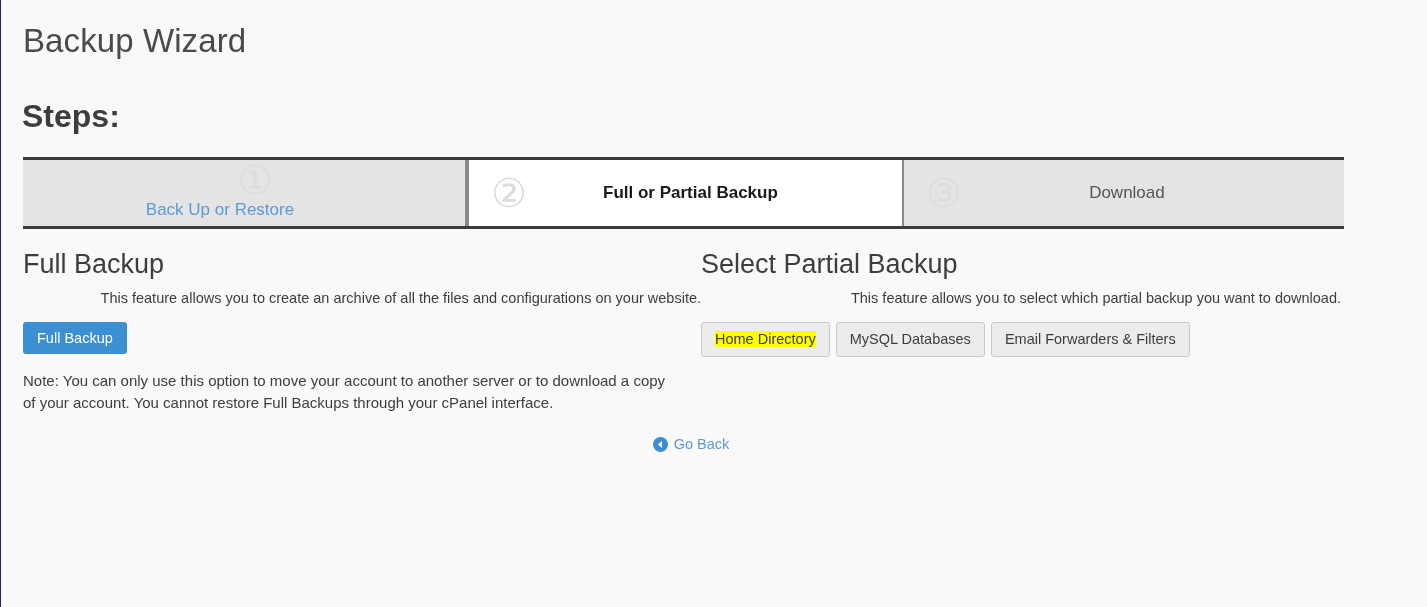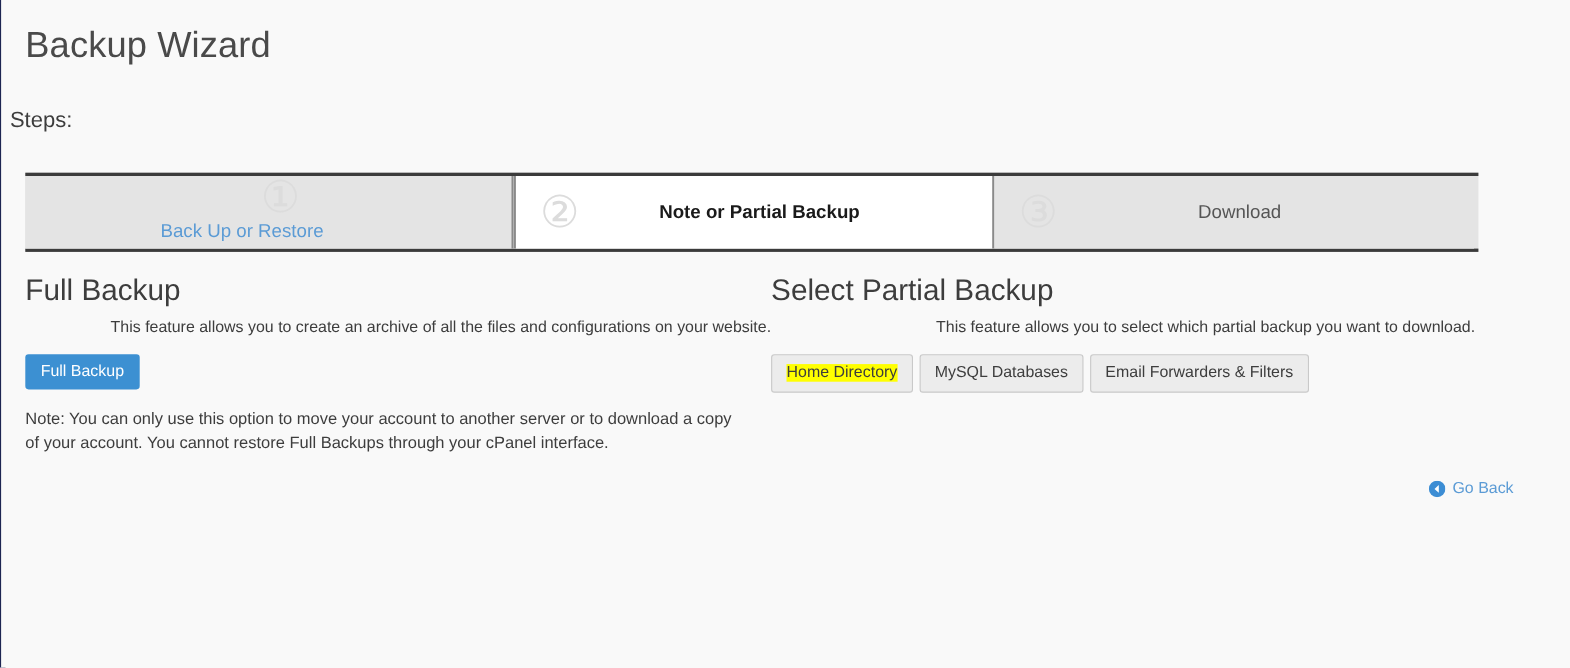--- a/index.html
+++ b/index.html
@@ -33,25 +33,25 @@
   }
   #page-title {
     font-size: 33px;
     font-weight: 400;
     color: #4a4a4a;
     margin: 0;
     padding: 22px 0 0 22px;
     letter-spacing: 0.1px;
   }
   #steps-heading {
-    font-size: 20px;
-    font-weight: 400;
+    font-size: 32px;
+    font-weight: 700;
     color: #3d3d3d;
     margin: 0;
-    padding: 38px 0 0 8px;
+    padding: 38px 0 0 21px;
   }
   
   #steps-strip {
     position: absolute;
     left: 22px;
     top: 157px;
     width: 1321px;
     height: 72px;
     display: flex;
     border-top: 3px solid #3b3b3b;
@@ -149,21 +149,21 @@
     white-space: nowrap;
   }
   .hl { background: #ffff00; color: #3d3d3d; }
 
   
   #go-back-wrap {
     position: absolute;
     top: 436px;
     left: 5px;
     width: 1370px;
-    text-align: right;
+    text-align: center;
   }
   .go-back-link {
     display: inline-flex;
     align-items: center;
     gap: 6px;
     color: #5b9bd5;
     font-size: 14.5px;
     text-decoration: none;
     cursor: pointer;
   }
@@ -187,21 +187,21 @@
 
   <div id="steps-strip">
 
     <div class="step" style="width:444px;flex-direction:column;">
       <span class="step-num">①</span>
       <span class="step-label link">Back Up or Restore</span>
     </div>
 
     <div class="step active" style="width:437px;">
       <span class="step-num">②</span>
-      <span class="step-label current">Note or Partial Backup</span>
+      <span class="step-label current">Full or Partial Backup</span>
     </div>
 
     <div class="step" style="width:436px;">
       <span class="step-num">③</span>
       <span class="step-label muted">Download</span>
     </div>
 
   </div>
 
   <div id="columns">

